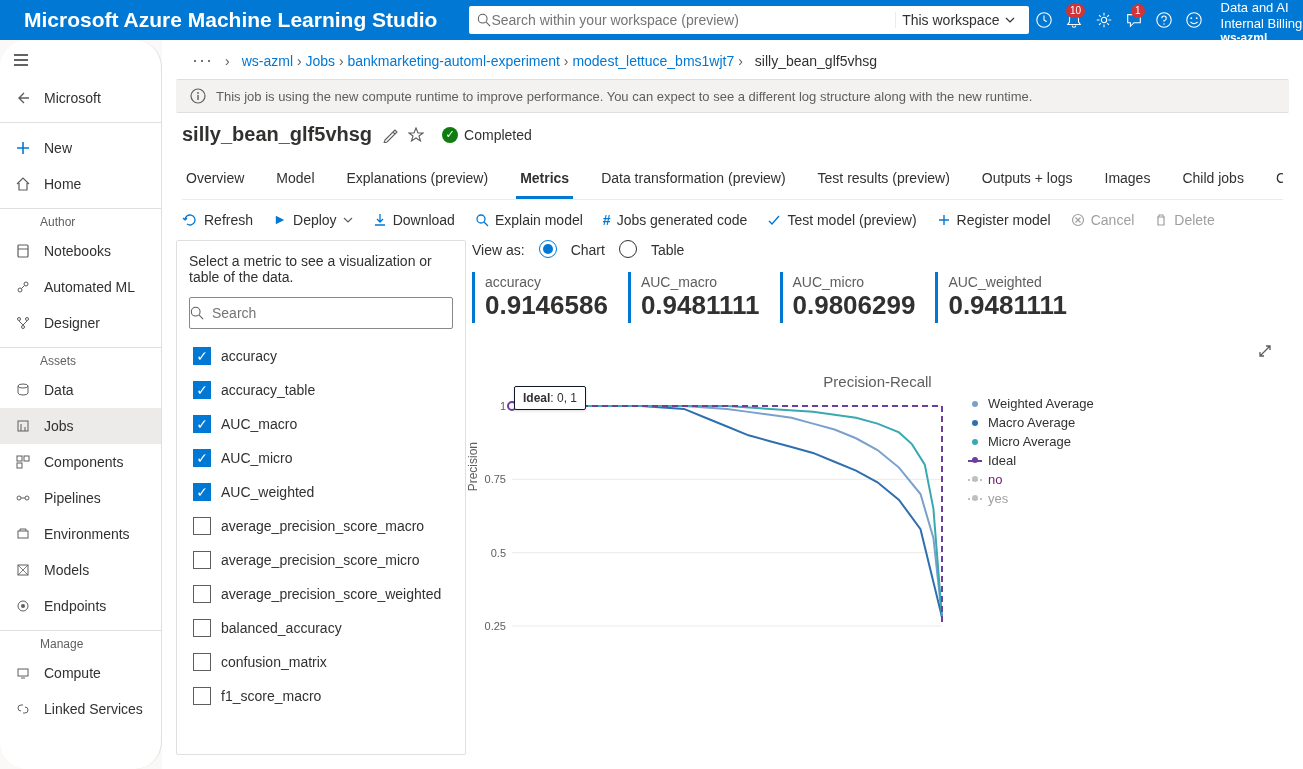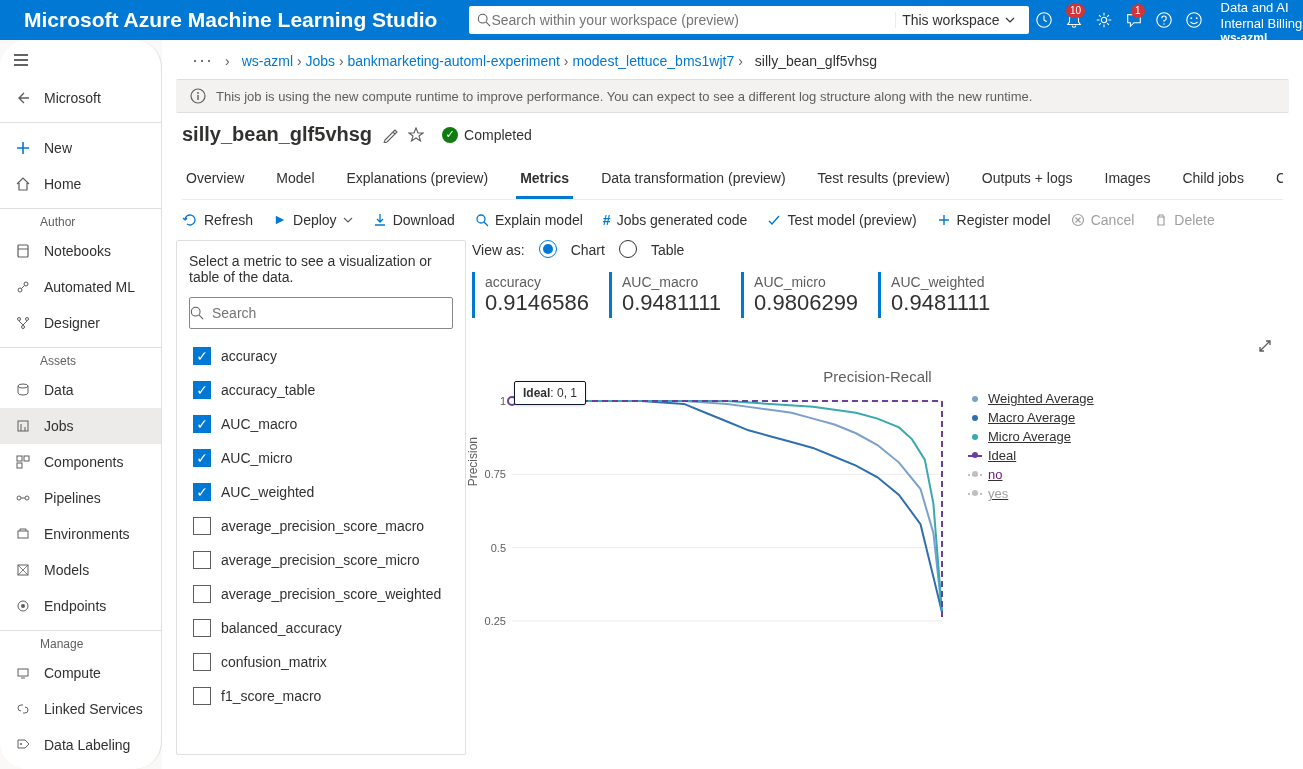--- a/index.html
+++ b/index.html
@@ -70,29 +70,29 @@
 
 .rightp { flex: 1; display: flex; flex-direction: column; padding: 0 6px; overflow: hidden; }
 .viewas { display: flex; align-items: flex-end; gap: 14px; font-size: 14px; color: #323130; margin-bottom: 14px; }
 .radio { width: 18px; height: 18px; border-radius: 50%; border: 1px solid #323130; display: inline-flex; align-items: center; justify-content: center; }
 .radio.sel { border-color: #0078d4; }
 .radio.sel::after { content: ""; width: 10px; height: 10px; border-radius: 50%; background: #0078d4; }
 
 .kpis { display: flex; gap: 20px; }
 .kpi { border-left: 3px solid #0078d4; padding: 2px 0 2px 10px; }
 .kpi .kn { font-size: 14px; color: #605e5c; }
-.kpi .kv { font-size: 22px; font-weight: 400; }
+.kpi .kv { font-size: 26px; font-weight: 700; }
 
 .chartwrap { margin-top: 20px; position: relative; flex: 1; }
 .expand { position: absolute; right: 10px; top: 0; cursor: pointer; color: #605e5c; }
 .chart-title { text-align: center; font-size: 15px; color: #605e5c; margin-top: 30px; margin-bottom: 6px; }
 .chartrow { display: flex; align-items: flex-start; gap: 16px; }
 .chartcore { position: relative; }
 .tooltip { position: absolute; background: #fff; border: 1px solid #0f172a; border-radius: 2px; padding: 4px 8px; font-size: 12px; box-shadow: 0 1px 3px rgba(0,0,0,0.15); }
-.legend { font-size: 13px; color: #323130; text-decoration: underline; }
+.legend { font-size: 13px; color: #323130; }
 .legend .lrow { display: flex; align-items: center; gap: 6px; margin-bottom: 4px; white-space: nowrap; }
 
 
 .metriclist::-webkit-scrollbar { width: 10px; }
 .metriclist::-webkit-scrollbar-thumb { background: #c8c6c4; }
 .metriclist::-webkit-scrollbar-button { height: 10px; background: #edebe9; }
 
 svg.chart { display: block; }
 .yaxis-label { position:absolute; left:-6px; top:50%; transform: rotate(-90deg) translateX(50%); transform-origin: left top; font-size: 12px; color: #605e5c; }
 </style>
@@ -312,29 +312,20 @@
           </span>
           <span>Compute</span>
         </div>
         <div class="nav-item">
           <span class="nav-icon">
             <svg width="16" height="16" viewBox="0 0 16 16">
               <path d="M6 10 a3 3 0 0 1 0-6 h2 M10 6 a3 3 0 0 1 0 6 h-2" stroke="#605e5c" fill="none"></path>
             </svg>
           </span>
           <span>Linked Services</span>
-        </div>
-        <div class="nav-item">
-          <span class="nav-icon">
-            <svg width="16" height="16" viewBox="0 0 16 16">
-              <path d="M3 3 H10 L14 7 L10 11 H3 Z" stroke="#605e5c" fill="none"></path>
-              <circle cx="6" cy="7" r="1" fill="#605e5c"></circle>
-            </svg>
-          </span>
-          <span>Data Labeling</span>
         </div>
       </div>
   </div>
 
   <div class="main">
     <div class="breadcrumb">
       <span class="bc-more">···</span>
       <span class="bc-sep">›</span>
       <span id="bc-items"><span class="bc-item">ws-azml</span><span class="bc-sep"> › </span><span class="bc-item">Jobs</span><span class="bc-sep"> › </span><span class="bc-item">bankmarketing-automl-experiment</span><span class="bc-sep"> › </span><span class="bc-item">modest_lettuce_bms1wjt7</span><span class="bc-sep"> › </span></span>
       <span class="bc-current">silly_bean_glf5vhsg</span>

